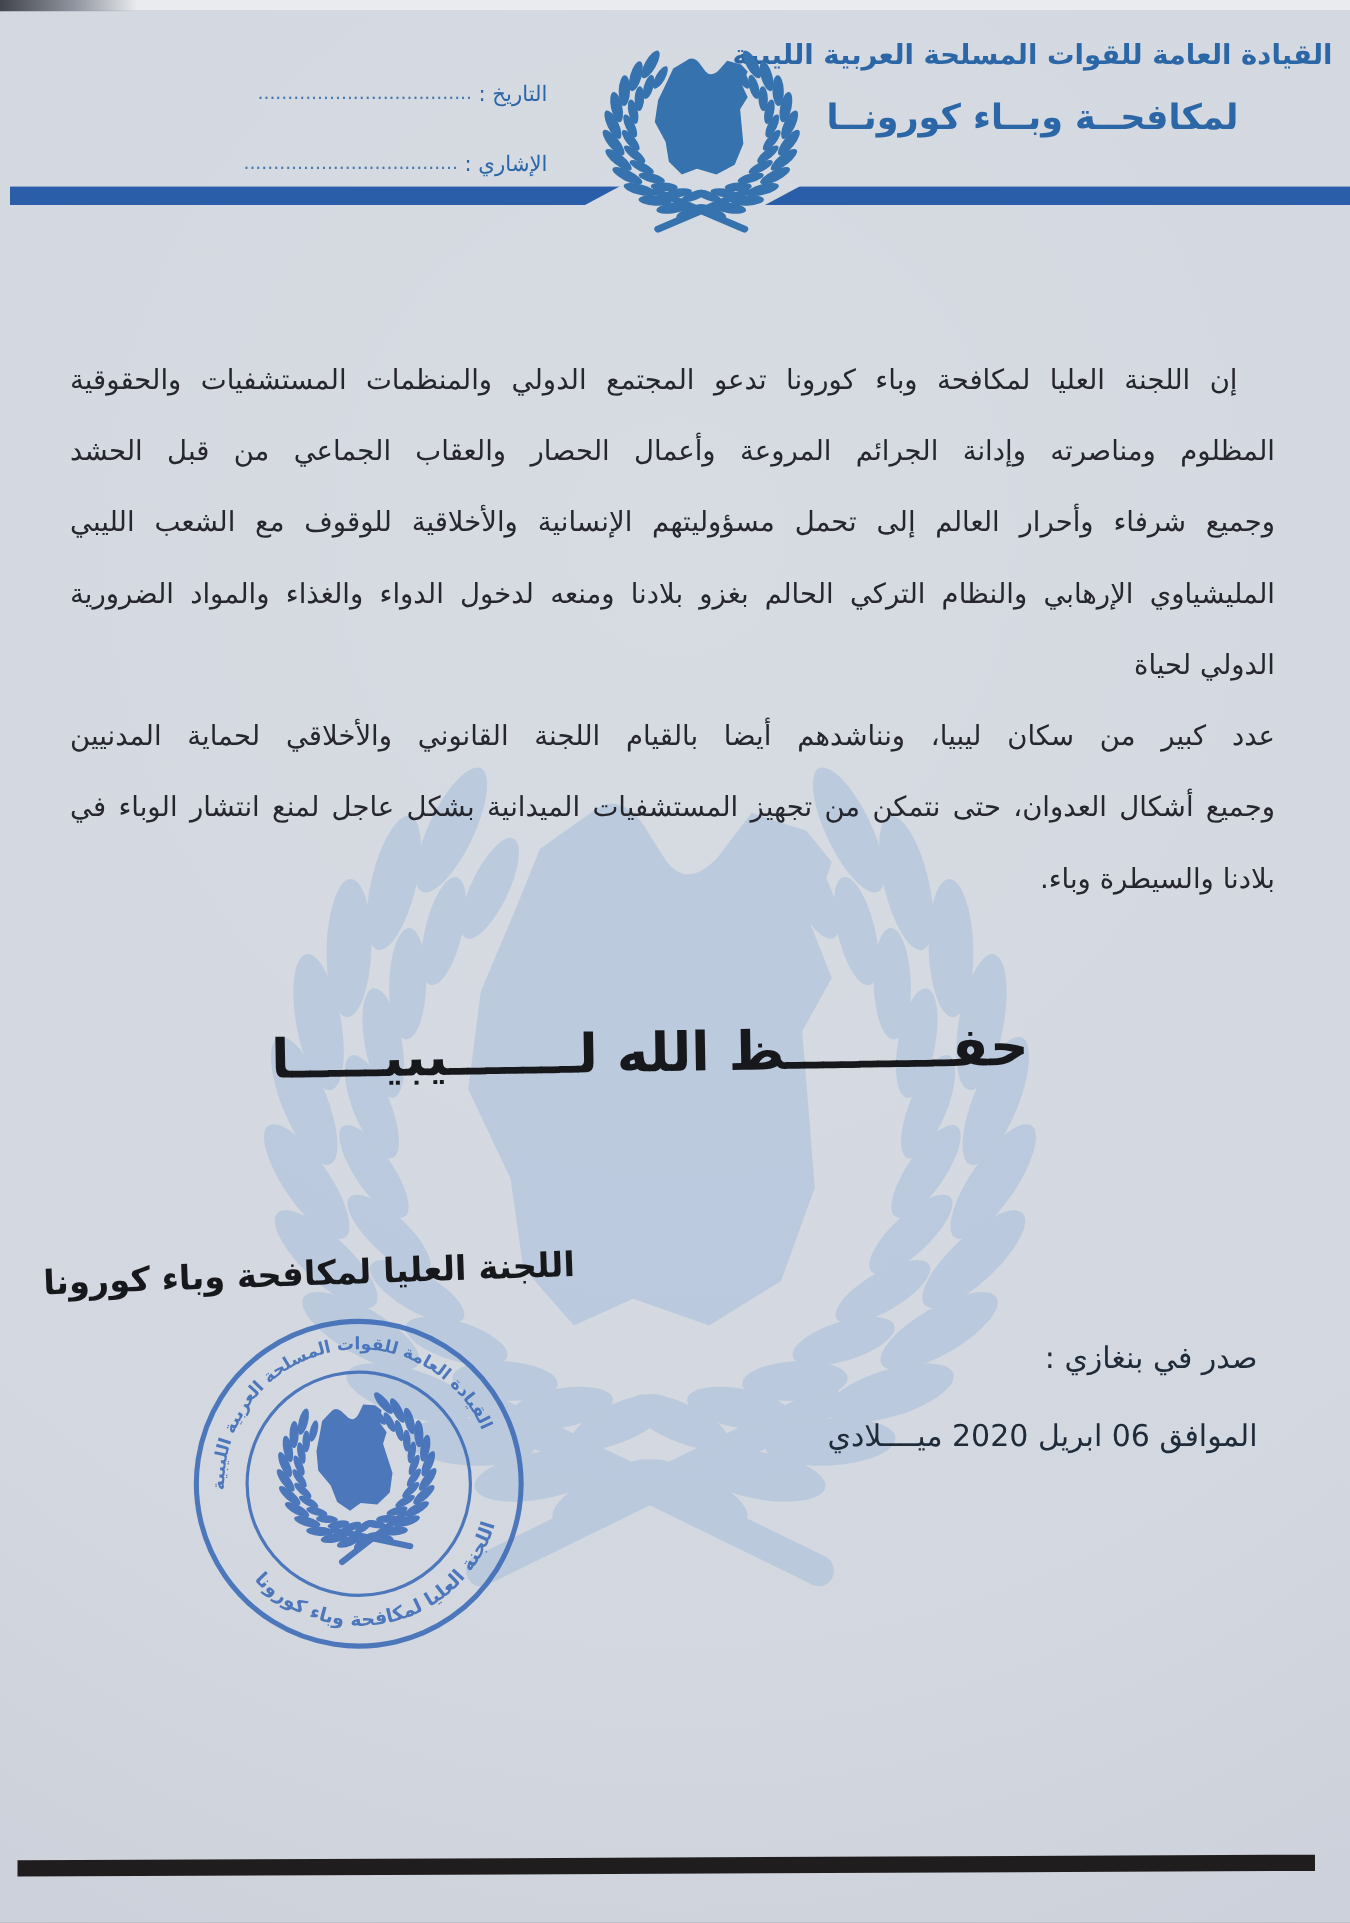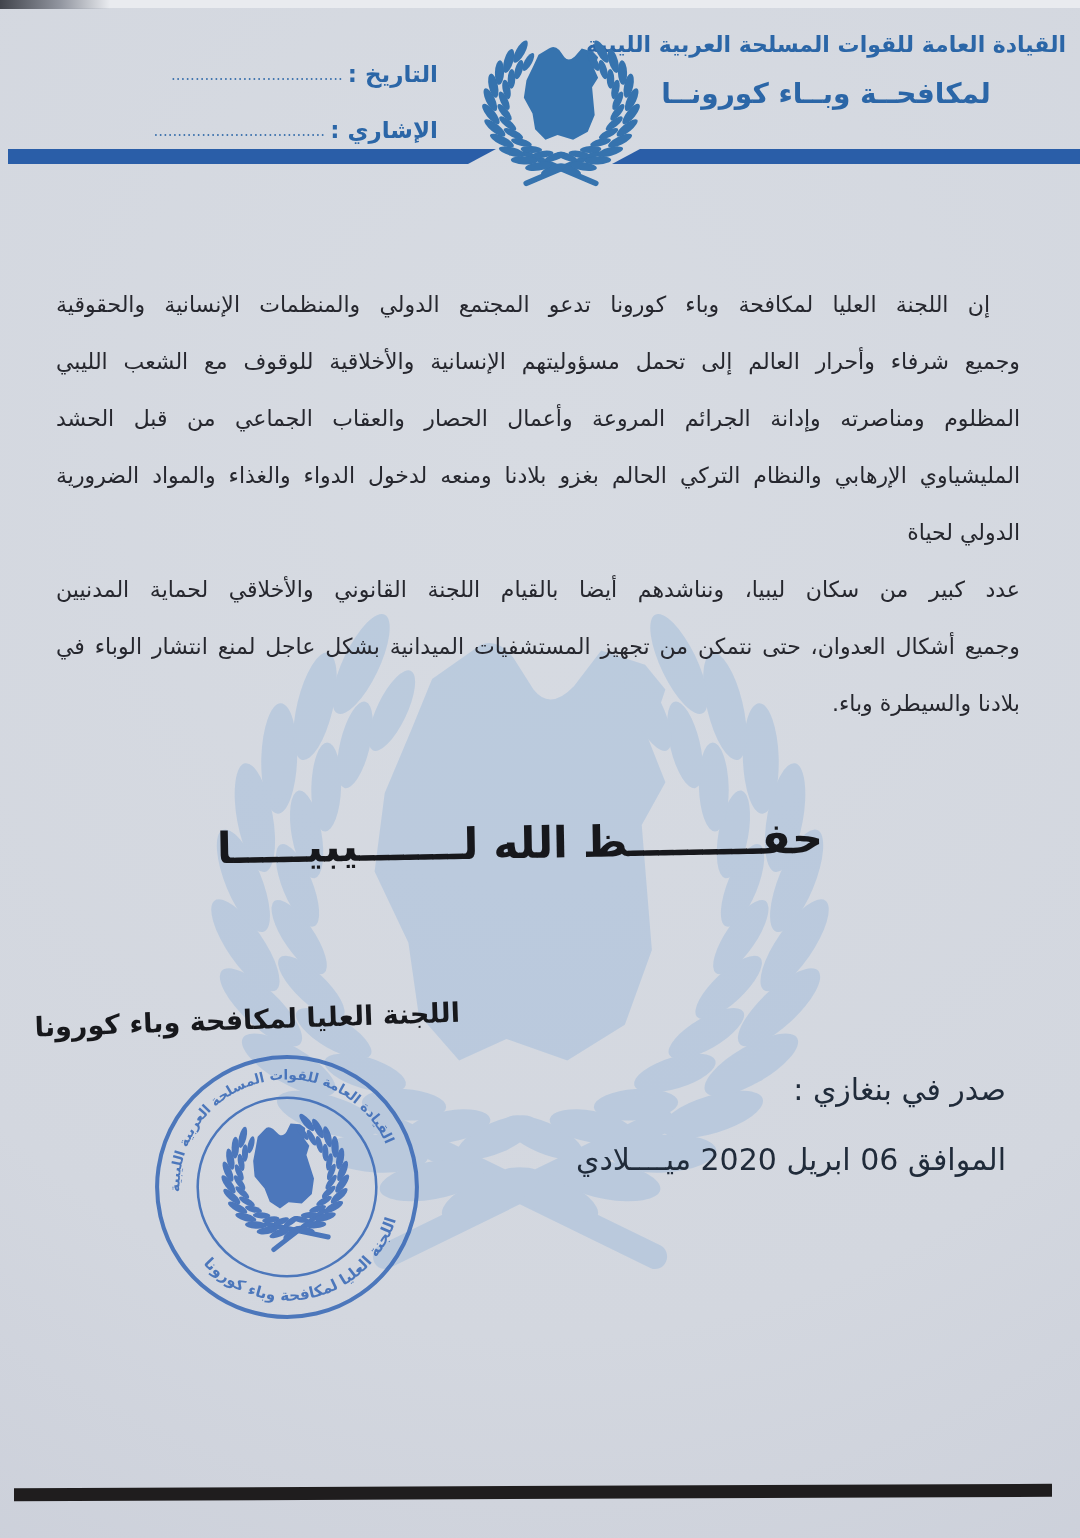--- a/index.html
+++ b/index.html
@@ -7,21 +7,21 @@
     position:relative;width:1080px;height:1538px;overflow:hidden;
     font-family:"DejaVu Sans",sans-serif;direction:rtl;
     background:radial-gradient(125% 95% at 50% 28%, var(--paper) 0%, #d3d7df 62%, #c9cdd8 100%);
   }
   .edge-top{position:absolute;top:0;left:0;right:0;height:8px;background:#e9ebef;z-index:4;}
   .corner-tl{position:absolute;top:0;left:0;width:110px;height:9px;z-index:5;
     background:linear-gradient(90deg,#41444c 0%,#9296a0 55%,rgba(146,150,160,0) 100%);}
   
   .hdr-left{position:absolute;top:54px;left:78px;width:360px;z-index:2;text-align:right;}
   .field{white-space:nowrap;height:56px;line-height:40px;}
-  .field .lbl{color:var(--accent);font-weight:bold;font-size:23px;}
+  .field .lbl{color:var(--accent);font-weight:normal;font-size:17px;}
   .field .dots{color:var(--accent);font-size:15px;letter-spacing:1.5px;opacity:.85;vertical-align:2px;}
   .hdr-emblem{position:absolute;left:466px;top:20px;width:190px;height:168px;color:var(--emblem);z-index:3;}
   .hdr-right{position:absolute;top:32px;right:14px;width:480px;text-align:center;color:var(--accent);
     font-weight:bold;z-index:2;}
   .hdr-right .org1{font-size:22px;white-space:nowrap;}
   .hdr-right .org2{font-size:28px;margin-top:8px;white-space:nowrap;}
   .hdr-right .org3{font-size:28px;margin-top:20px;white-space:nowrap;}
   .divider{position:absolute;top:149px;left:0;width:1080px;height:15px;z-index:2;}
   .seg{position:absolute;top:0;height:100%;background:var(--divider);}
   .seg-l{left:8px;width:488px;clip-path:polygon(0 0,100% 0,calc(100% - 28px) 100%,0 100%);}
@@ -36,21 +36,21 @@
   .ln.short{text-align:right;text-align-last:right;}
   .ln.ind{padding-right:30px;}
   
   .dua{position:absolute;top:818px;left:190px;width:660px;text-align:center;font-size:43px;font-weight:bold;
     color:var(--bold-ink);transform:rotate(-1deg);z-index:1;white-space:nowrap;}
   .sig{position:absolute;top:1004px;left:40px;width:420px;text-align:center;font-size:27px;font-weight:bold;
     color:var(--bold-ink);transform:rotate(-2deg);z-index:3;white-space:nowrap;}
   .stamp{position:absolute;left:150px;top:1050px;width:274px;height:274px;color:var(--stamp);opacity:.9;
     transform:rotate(-13deg);z-index:2;}
   .stamp text{fill:currentColor;font-weight:bold;font-family:"DejaVu Sans",sans-serif;}
-  .issued{position:absolute;top:1072px;right:74px;text-align:right;color:#202b3a;font-size:30px;z-index:1;}
+  .issued{position:absolute;top:1072px;right:74px;text-align:right;color:#202b3a;font-size:24px;z-index:1;}
   .issued div{margin-bottom:35px;white-space:nowrap;}
   .footer-line{position:absolute;left:14px;top:1486px;width:1038px;height:13px;background:var(--footer);
     transform:rotate(-.25deg);z-index:1;}
 </style>
 </head>
 <body>
 
 <div class="page">
   <div class="edge-top"></div>
   <div class="corner-tl"></div>
@@ -182,23 +182,23 @@
       <ellipse cx="46.9" cy="87.6" rx="12.5" ry="4.4" fill="currentColor" transform="rotate(259.1 46.9 87.6)"></ellipse>
       <ellipse cx="167.3" cy="74.3" rx="12.5" ry="4.4" fill="currentColor" transform="rotate(-91.7 167.3 74.3)"></ellipse>
       <ellipse cx="52.7" cy="74.3" rx="12.5" ry="4.4" fill="currentColor" transform="rotate(271.7 52.7 74.3)"></ellipse>
       <ellipse cx="158.8" cy="62.5" rx="12.5" ry="4.4" fill="currentColor" transform="rotate(-104.4 158.8 62.5)"></ellipse>
       <ellipse cx="61.2" cy="62.5" rx="12.5" ry="4.4" fill="currentColor" transform="rotate(284.4 61.2 62.5)"></ellipse>
       <ellipse cx="147.9" cy="52.9" rx="12.5" ry="4.4" fill="currentColor" transform="rotate(-117.0 147.9 52.9)"></ellipse>
       <ellipse cx="72.1" cy="52.9" rx="12.5" ry="4.4" fill="currentColor" transform="rotate(297.0 72.1 52.9)"></ellipse>
     </svg>
 
   <main class="body-text">
-    <div class="ln ind">إن اللجنة العليا لمكافحة وباء كورونا تدعو المجتمع الدولي والمنظمات الإنسانية والحقوقية</div>
+    <div class="ln ind">إن اللجنة العليا لمكافحة وباء كورونا تدعو المجتمع الدولي والمنظمات المستشفيات والحقوقية</div>
+    <div class="ln">المظلوم ومناصرته وإدانة الجرائم المروعة وأعمال الحصار والعقاب الجماعي من قبل الحشد</div>
     <div class="ln">وجميع شرفاء وأحرار العالم إلى تحمل مسؤوليتهم الإنسانية والأخلاقية للوقوف مع الشعب الليبي</div>
-    <div class="ln">المظلوم ومناصرته وإدانة الجرائم المروعة وأعمال الحصار والعقاب الجماعي من قبل الحشد</div>
     <div class="ln">المليشياوي الإرهابي والنظام التركي الحالم بغزو بلادنا ومنعه لدخول الدواء والغذاء والمواد الضرورية</div>
     <div class="ln short">الدولي لحياة</div>
     <div class="ln">عدد كبير من سكان ليبيا، ونناشدهم أيضا بالقيام اللجنة القانوني والأخلاقي لحماية المدنيين</div>
     <div class="ln">وجميع أشكال العدوان، حتى نتمكن من تجهيز المستشفيات الميدانية بشكل عاجل لمنع انتشار الوباء في</div>
     <div class="ln short">بلادنا والسيطرة وباء.</div>
   </main>
 
   <div class="dua">حفـــــــــظ الله لـــــــيبيـــــا</div>
 
   <div class="sig">اللجنة العليا لمكافحة وباء كورونا</div>

